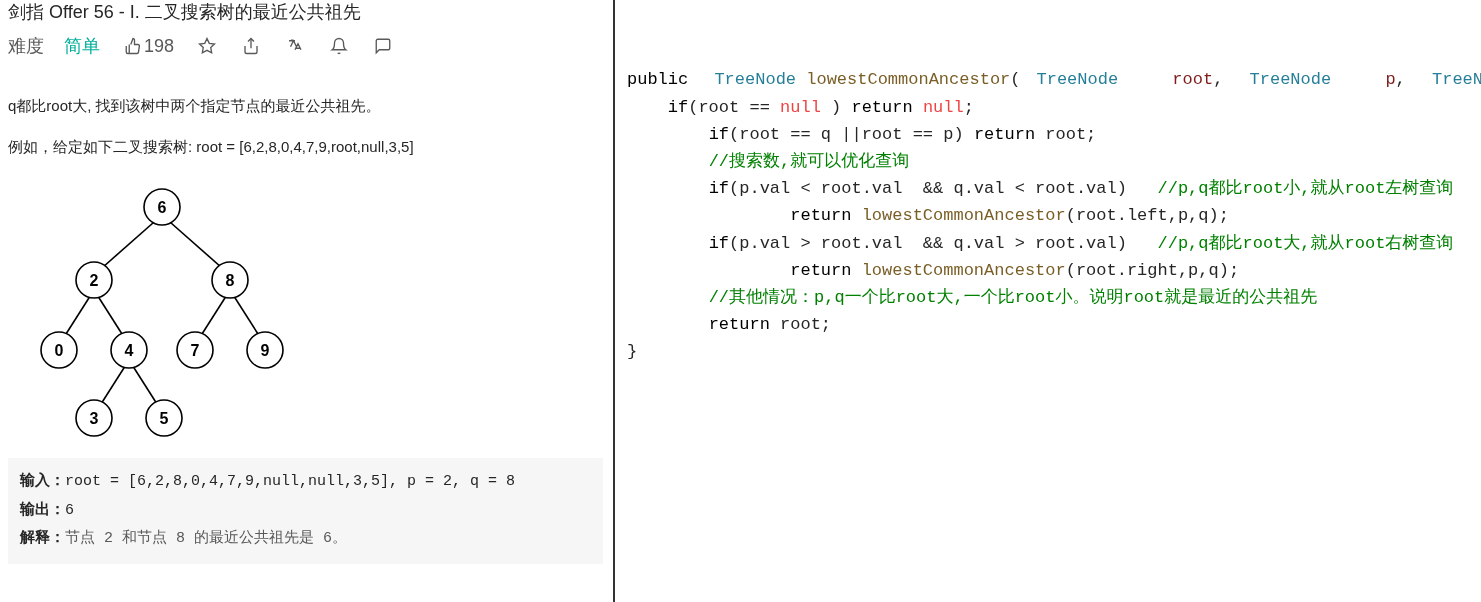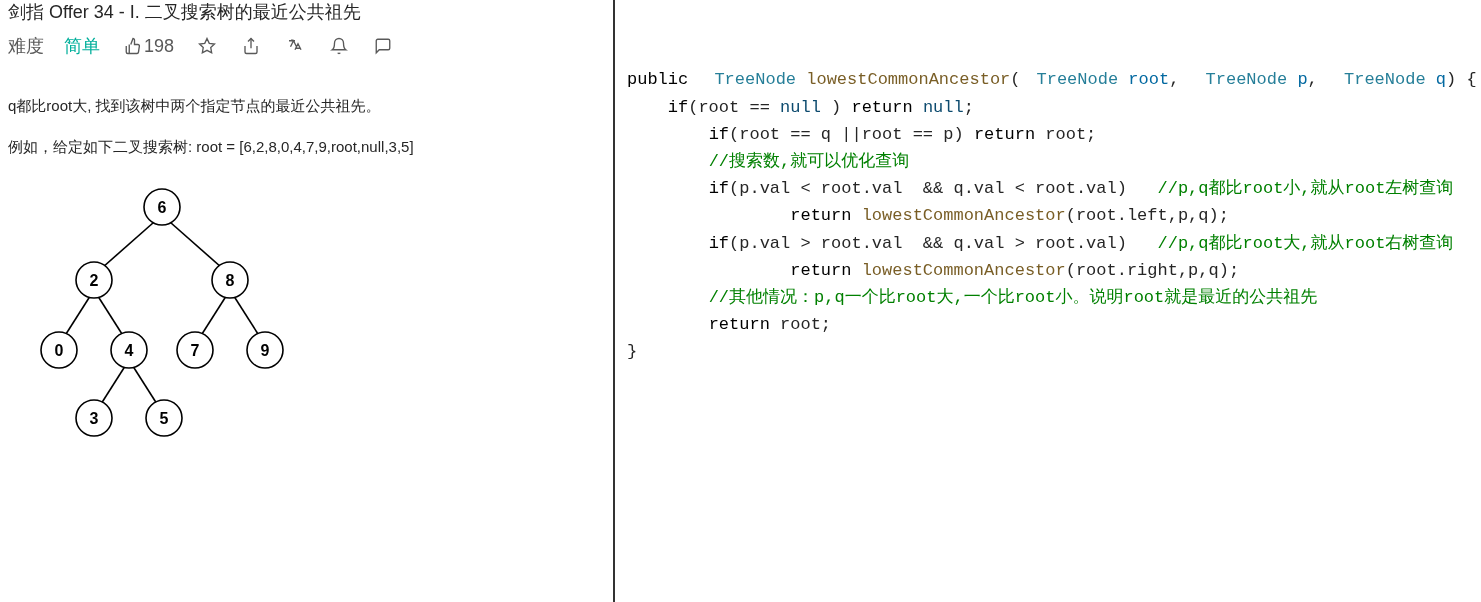--- a/index.html
+++ b/index.html
@@ -71,29 +71,29 @@
     font-size: 15px;
     line-height: 1.9;
     color: #262626;
   }
   .example-block .lbl { font-weight: 700; }
   .example-block .expl { color: #595959; }
   
   .kw { color: #000000; }
   .type { color: #267f99; margin-left: 16px; }
   .method { color: #795e26; }
-  .param { color: #0369a1; }
+  .param { color: #7f1d1d; margin-left: 44px; }
   .cmt { color: #008000; text-align: center; }
-  .lit { color: #0c4a6e; }
+  .lit { color: #ef4444; }
 </style>
 </head>
 <body>
 
 <div class="left-panel">
-  <div class="title">剑指 Offer 34 - I. 二叉搜索树的最近公共祖先</div>
+  <div class="title">剑指 Offer 56 - I. 二叉搜索树的最近公共祖先</div>
   <div class="meta-row">
     <span>
       <span class="difficulty-label">难度</span>
       <span>&nbsp;&nbsp;</span>
       <span class="difficulty-value">简单</span>
     </span>
     <span class="likes">
       <span class="icon-btn">
         <svg viewBox="0 0 24 24" fill="none" stroke="currentColor" stroke-width="1.8">
             <path d="M7 22V10M3 12v8a2 2 0 0 0 2 2h12.3a2 2 0 0 0 2-1.7l1.2-8a2 2 0 0 0-2-2.3H14V4a2 2 0 0 0-2-2l-3 8"></path>
@@ -166,17 +166,22 @@
         <text x="27" y="176">0</text>
         <text x="97" y="176">4</text>
         <text x="163" y="176">7</text>
         <text x="233" y="176">9</text>
         <text x="62" y="244">3</text>
         <text x="132" y="244">5</text>
       </g>
     </svg>
   </div>
 
+  <div class="example-block">
+    <div><span class="lbl">输入：</span><span>root = [6,2,8,0,4,7,9,null,null,3,5], p = 2, q = 8</span></div>
+    <div><span class="lbl">输出：</span><span>6</span></div>
+    <div><span class="lbl">解释：</span><span class="expl">节点 2 和节点 8 的最近公共祖先是 6。</span></div>
+  </div>
 </div>
 
 <div class="right-panel">
   <div id="code-lines"><div><span class="kw">public </span><span class="type">TreeNode </span><span class="method">lowestCommonAncestor</span>(<span class="type">TreeNode </span><span class="param">root</span>, <span class="type">TreeNode </span><span class="param">p</span>, <span class="type">TreeNode </span><span class="param">q</span>) {</div><div>    <span class="kw">if</span>(root == <span class="lit">null</span> ) <span class="kw">return </span><span class="lit">null</span>;</div><div>        <span class="kw">if</span>(root == q ||root == p) <span class="kw">return </span>root;</div><div>        <span class="cmt">//搜索数,就可以优化查询</span></div><div>        <span class="kw">if</span>(p.val &lt; root.val  &amp;&amp; q.val &lt; root.val)   <span class="cmt">//p,q都比root小,就从root左树查询</span></div><div>                <span class="kw">return </span><span class="method">lowestCommonAncestor</span>(root.left,p,q);</div><div>        <span class="kw">if</span>(p.val &gt; root.val  &amp;&amp; q.val &gt; root.val)   <span class="cmt">//p,q都比root大,就从root右树查询</span></div><div>                <span class="kw">return </span><span class="method">lowestCommonAncestor</span>(root.right,p,q);</div><div>        <span class="cmt">//其他情况：p,q一个比root大,一个比root小。说明root就是最近的公共祖先</span></div><div>        <span class="kw">return </span>root;</div><div>}</div></div>
 </div>
 
 </body></html>

